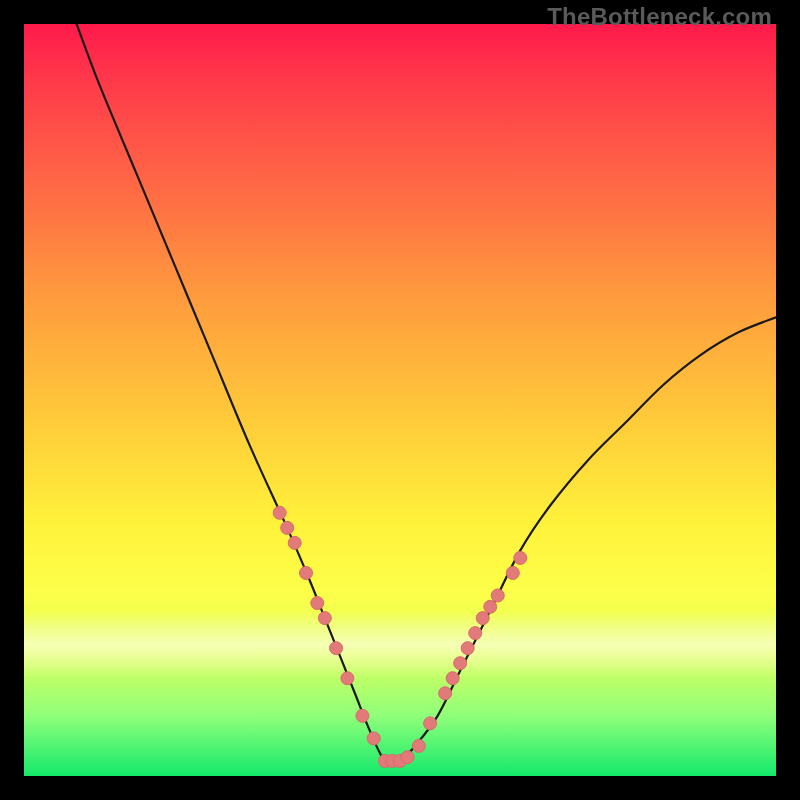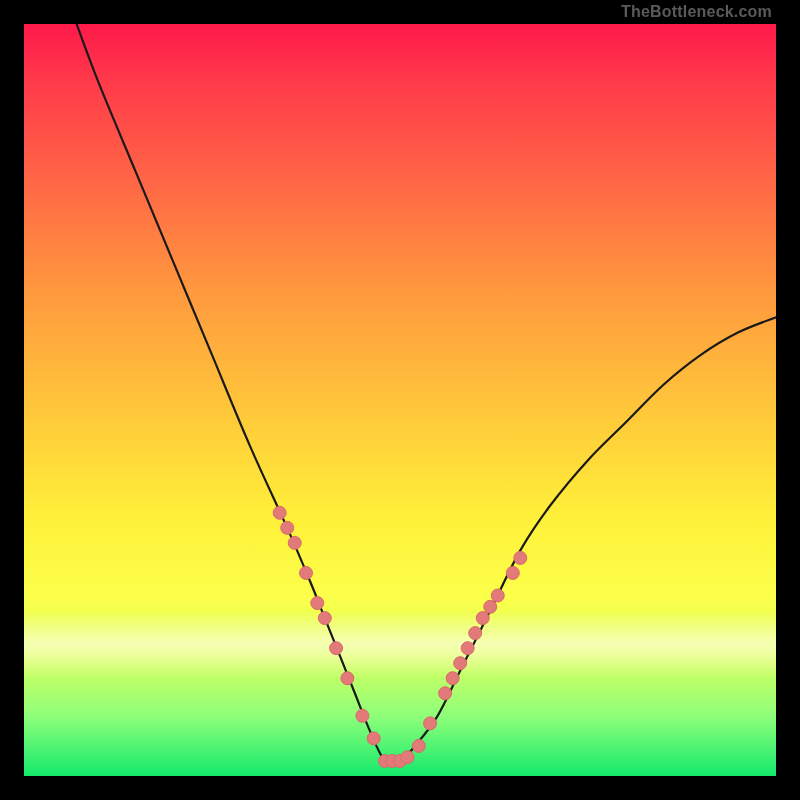--- a/index.html
+++ b/index.html
@@ -44,21 +44,21 @@
       rgba(255,255,210,0.55) 35%,
       rgba(255,255,220,0.70) 50%,
       rgba(255,255,210,0.55) 65%,
       rgba(255,255,200,0.0) 100%
     );
   }
   .watermark {
     position: absolute;
     top: 3px;
     right: 28px;
-    font-size: 16px;
+    font-size: 24px;
     font-weight: 600;
     color: #5a5a5a;
     letter-spacing: 0.2px;
   }
   svg.curve {
     position: absolute;
     left: 0;
     top: 0;
   }
 </style>

